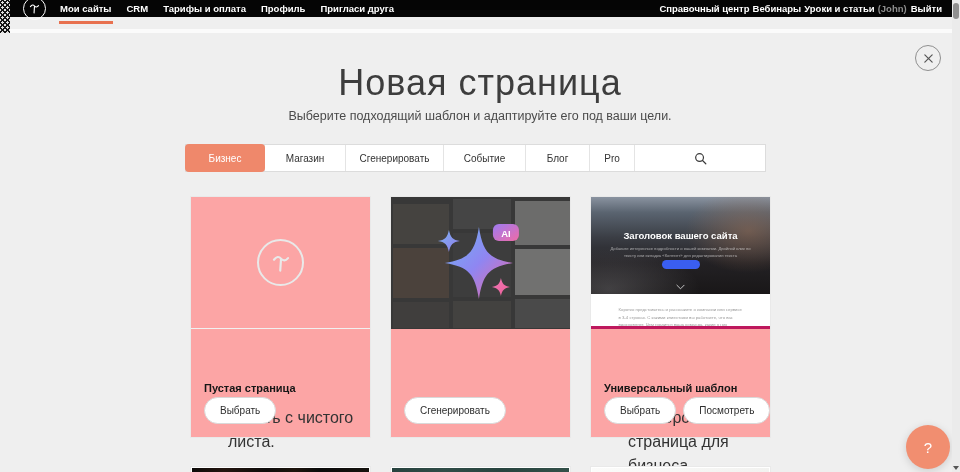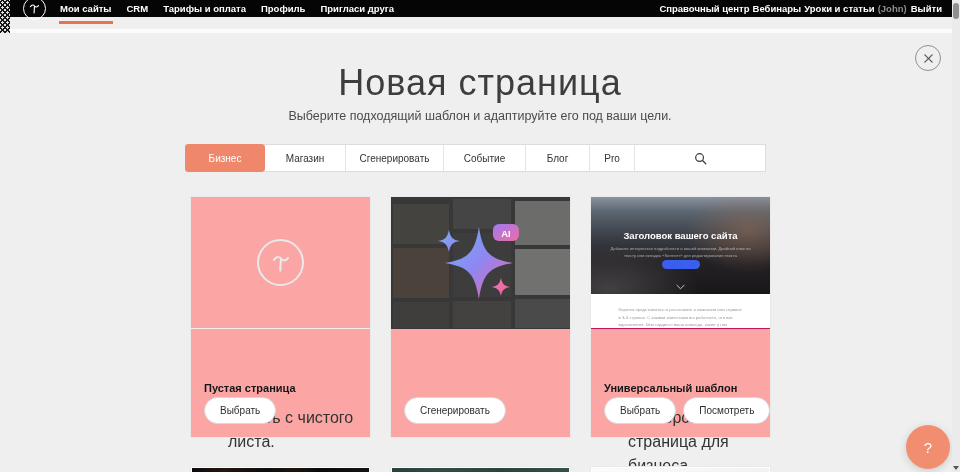--- a/index.html
+++ b/index.html
@@ -68,21 +68,21 @@
   .th3{left:2px;top:105px;width:56px;height:26px;background:#4e4a46}
   .th4{left:62px;top:2px;width:58px;height:30px;background:#5b5b5b}
   .th5{left:62px;top:36px;width:58px;height:64px;background:#474747}
   .th6{left:62px;top:104px;width:58px;height:27px;background:#585450}
   .th7{left:124px;top:4px;width:55px;height:44px;background:#c2c2c0}
   .th8{left:124px;top:52px;width:55px;height:46px;background:#cfcfcd}
   .th9{left:124px;top:102px;width:55px;height:29px;background:#6a6a6a}
   .sparkle { position:absolute; left:50%; top:50%; transform:translate(-52%,-50%); }
 
   
-  .preview.site { background:#fff; border-bottom:1px solid #be185d; }
+  .preview.site { background:#fff; border-bottom:3px solid #be185d; }
   .photo { height:97px; position:relative; text-align:center; overflow:hidden;
     background:
       radial-gradient(90px 60px at 88% 35%, rgba(150,108,82,.55), transparent 70%),
       radial-gradient(130px 60px at 10% 95%, rgba(205,205,210,.22), transparent 70%),
       linear-gradient(180deg,#8a93a0 0%,#5a6470 16%,#3a3d44 42%,#232124 68%,#191718 100%); }
   .site-title { position:absolute; top:33px; left:0; width:100%; color:#fff; font-size:9.5px; font-weight:bold; }
   .site-sub { position:absolute; top:48px; left:50%; transform:translateX(-50%); width:152px;
     font-size:4.2px; line-height:1.7; color:rgba(255,255,255,.55); }
   .site-btn { position:absolute; top:63px; left:50%; transform:translateX(-50%);
     width:38px; height:9px; border-radius:5px; background:#3a5ef0; }

